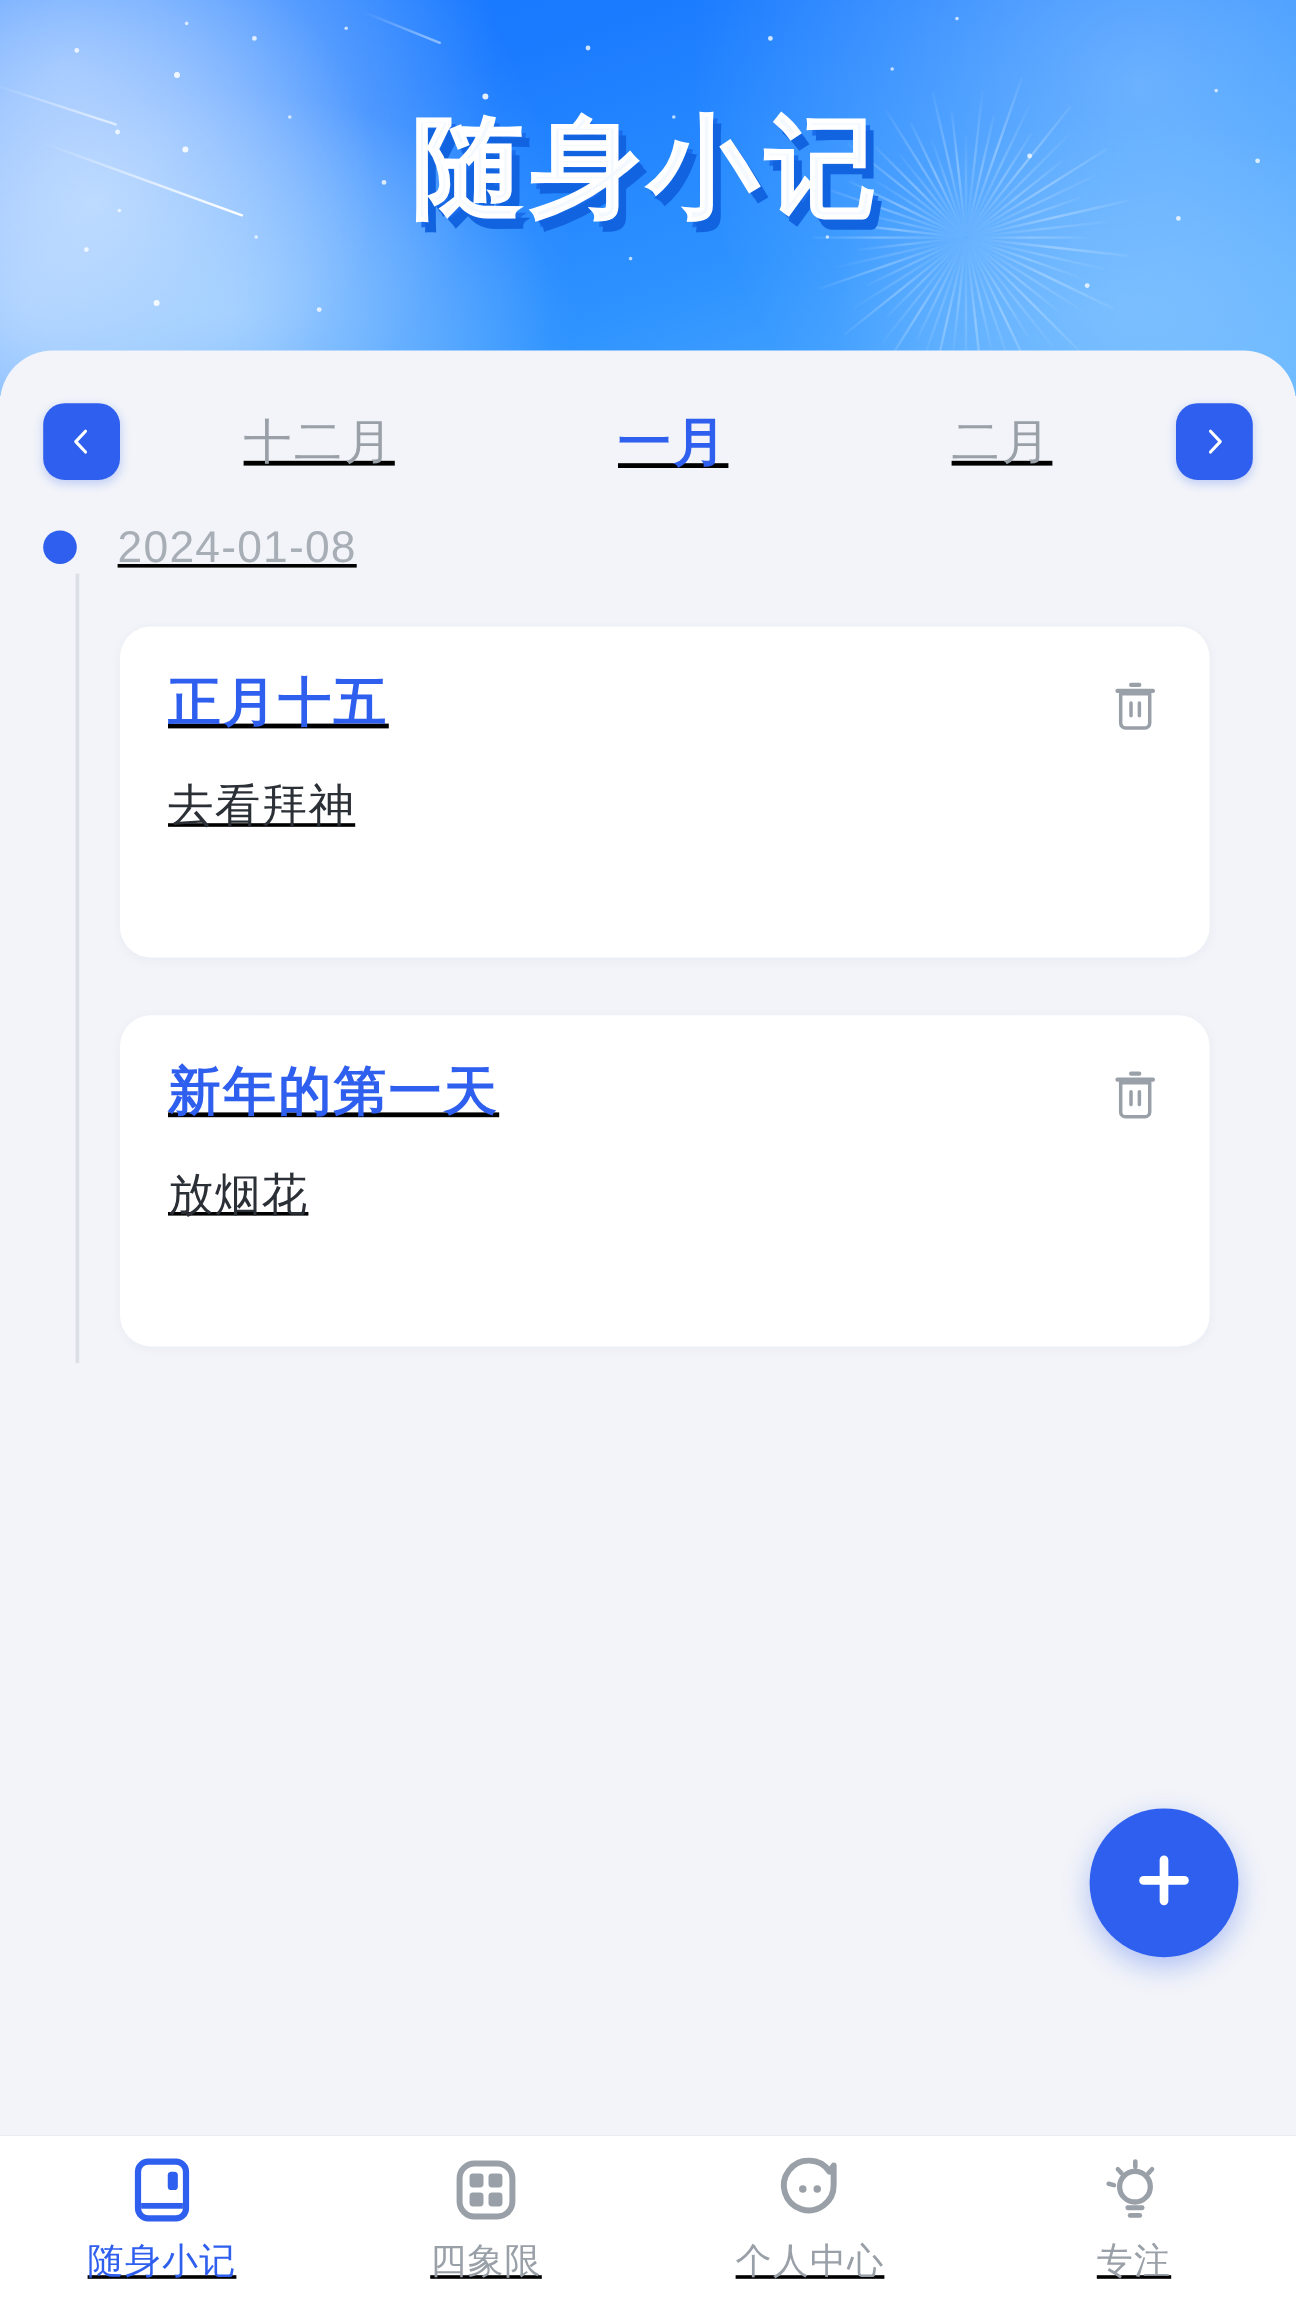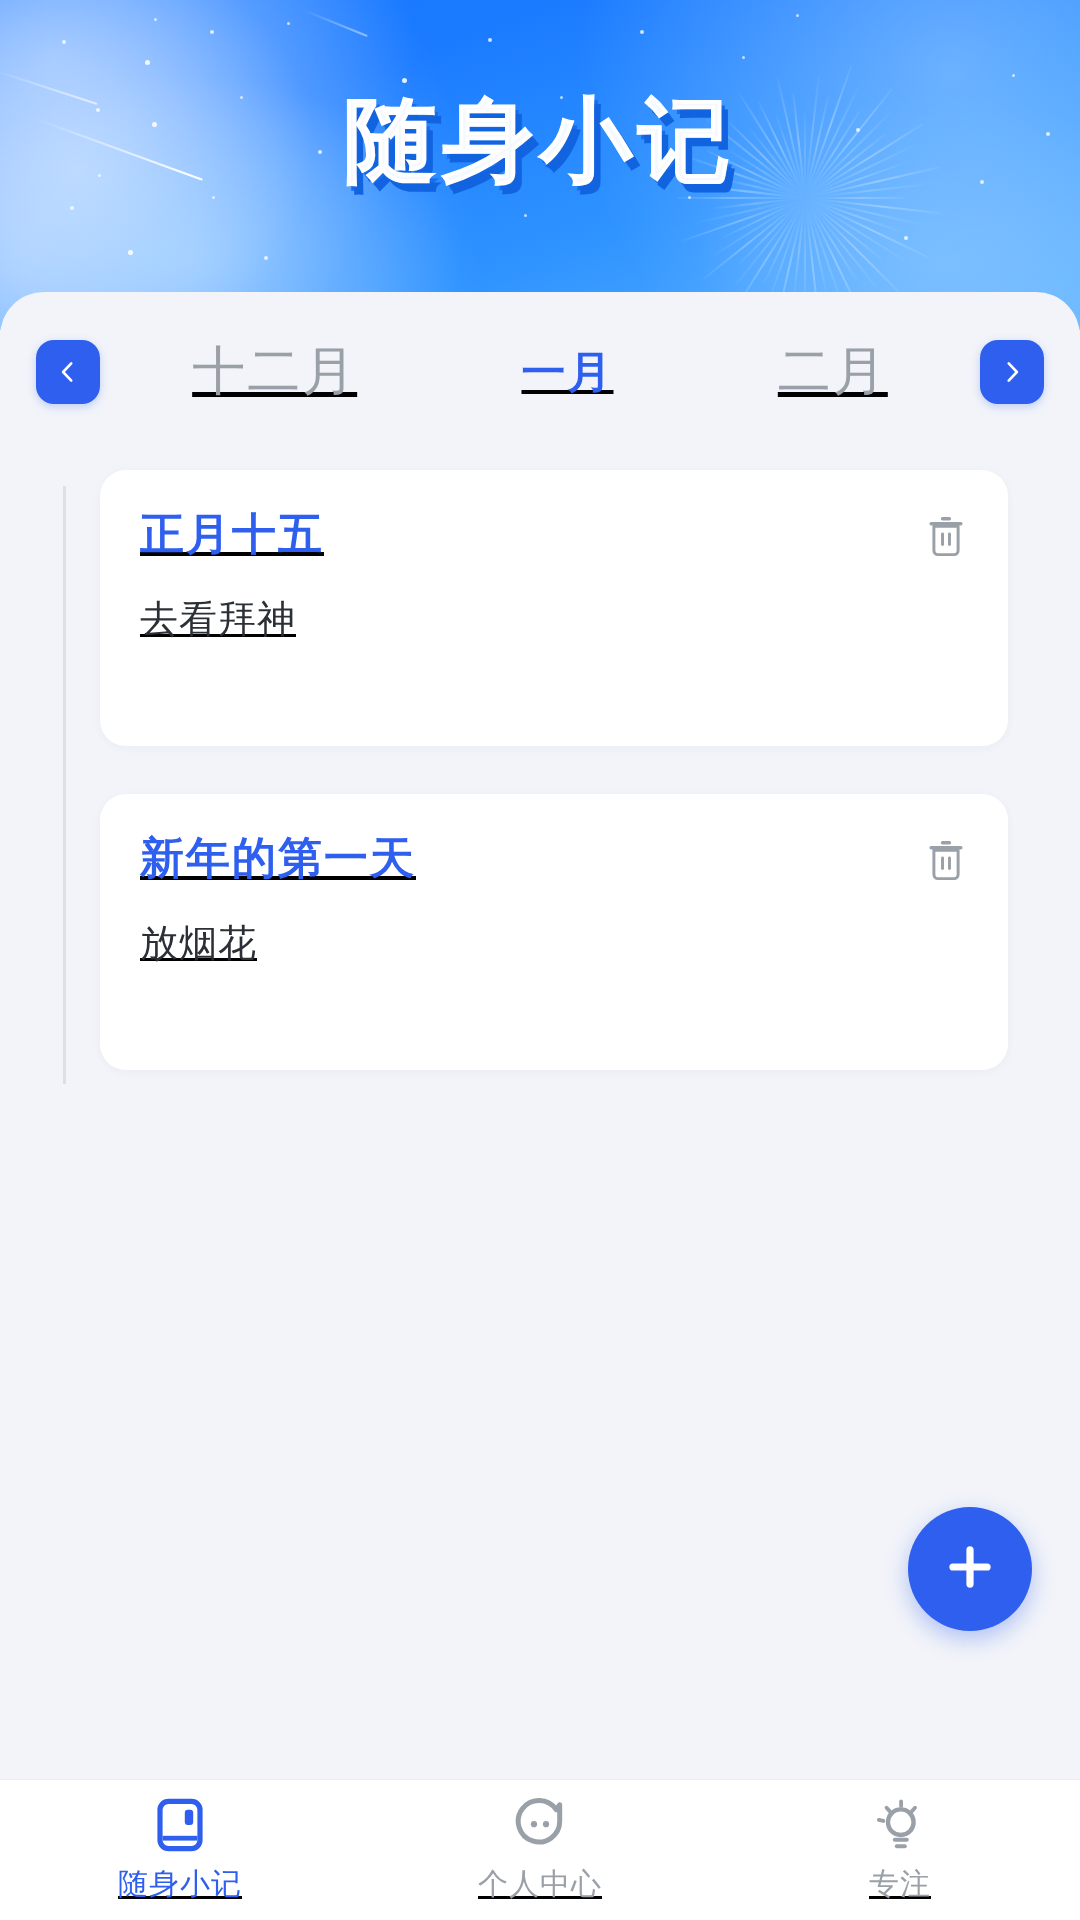--- a/index.html
+++ b/index.html
@@ -105,21 +105,21 @@
     display:flex;align-items:center;justify-content:center;
     box-shadow:0 3px 8px rgba(47,95,238,.25);
   }
   .nav-btn svg{display:block;}
   .months{
     flex:1 1 auto;
     display:flex;align-items:center;justify-content:space-around;
     padding:0 10px;
   }
   .month{
-    font-size:53px;
+    font-size:40px;
     color:#9AA0A8;
     letter-spacing:2px;
     white-space:nowrap;
   }
   .month.active{
     color:#2F5FEE;
     font-weight:bold;
     font-size:44px;
   }
 
@@ -344,20 +344,24 @@
             <path d="M9 4 L16.5 12 L9 20" stroke="#FFFFFF" stroke-width="2.4" stroke-linecap="round" stroke-linejoin="round"></path>
           </svg>
         </span>
       </div>
     </div>
 
     <div class="list-area">
       <div class="group">
         <div class="tl-line"></div>
 
+        <div class="group-head">
+          <div class="dot"></div>
+          <div class="group-date">2024-01-08</div>
+        </div>
 
         <div class="cards">
 
           <div class="card">
             <div class="card-top">
               <div class="card-title">正月十五</div>
               <span class="trash">
                 <svg width="44" height="46" viewBox="0 0 24 25" fill="none">
                   <rect x="9.2" y="1.6" width="5.6" height="1.9" rx=".9" fill="#9AA0A8"></rect>
                   <rect x="3" y="4.3" width="18" height="1.9" rx=".9" fill="#9AA0A8"></rect>
@@ -405,20 +409,32 @@
         <span class="tab-ico">
           <svg width="54" height="56" viewBox="0 0 26 28" fill="none">
             <rect x="3" y="2.2" width="20" height="23.6" rx="4.2" stroke="#2F5FEE" stroke-width="2.6" fill="none"></rect>
             <rect x="15.4" y="6.4" width="4.2" height="7.6" rx="1.5" fill="#2F5FEE"></rect>
             <rect x="4.3" y="19.4" width="17.4" height="2.4" fill="#2F5FEE"></rect>
           </svg>
         </span>
         <span class="tab-label">随身小记</span>
       </div>
 
+      <div class="tab">
+        <span class="tab-ico">
+          <svg width="54" height="54" viewBox="0 0 26 26" fill="none">
+            <rect x="2.4" y="2.4" width="21.2" height="21.2" rx="6" stroke="#9AA0A8" stroke-width="2.4" fill="none"></rect>
+            <rect x="6.4" y="6.4" width="5.6" height="5.6" rx="1.4" fill="#9AA0A8"></rect>
+            <rect x="14" y="6.4" width="5.6" height="5.6" rx="1.4" fill="#9AA0A8"></rect>
+            <rect x="6.4" y="14" width="5.6" height="5.6" rx="1.4" fill="#9AA0A8"></rect>
+            <rect x="14" y="14" width="5.6" height="5.6" rx="1.4" fill="#9AA0A8"></rect>
+          </svg>
+        </span>
+        <span class="tab-label">四象限</span>
+      </div>
 
       <div class="tab">
         <span class="tab-ico">
           <svg width="56" height="54" viewBox="0 0 27 26" fill="none">
             <path d="M21.3 5.6 A10 10 0 1 0 23 11 L23 3.2 Z" stroke="#9AA0A8" stroke-width="2.4" fill="none" stroke-linejoin="round"></path>
             <circle cx="10.6" cy="12.6" r="1.5" fill="#9AA0A8"></circle>
             <circle cx="16.4" cy="12.6" r="1.5" fill="#9AA0A8"></circle>
           </svg>
         </span>
         <span class="tab-label">个人中心</span>

